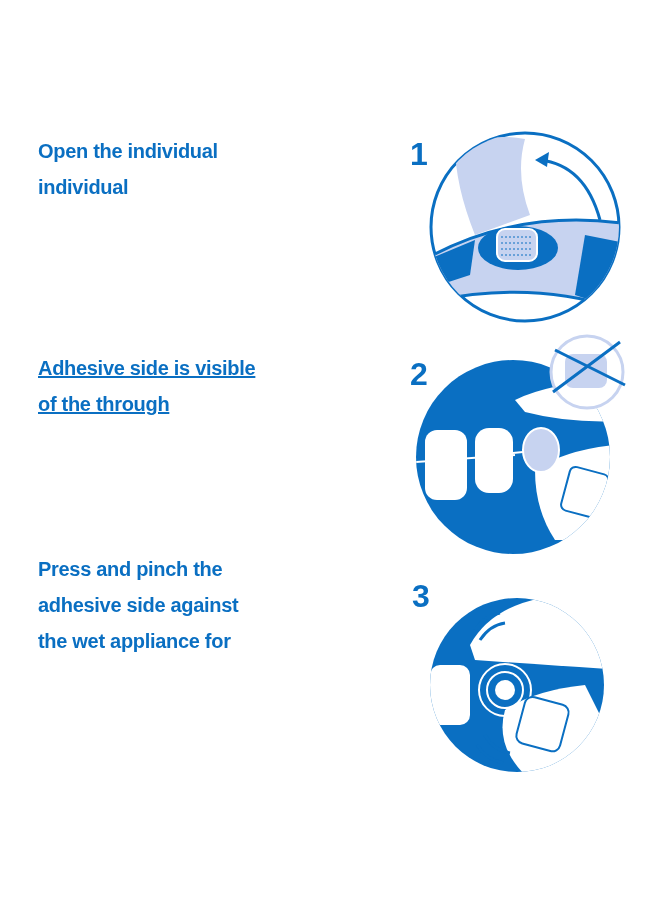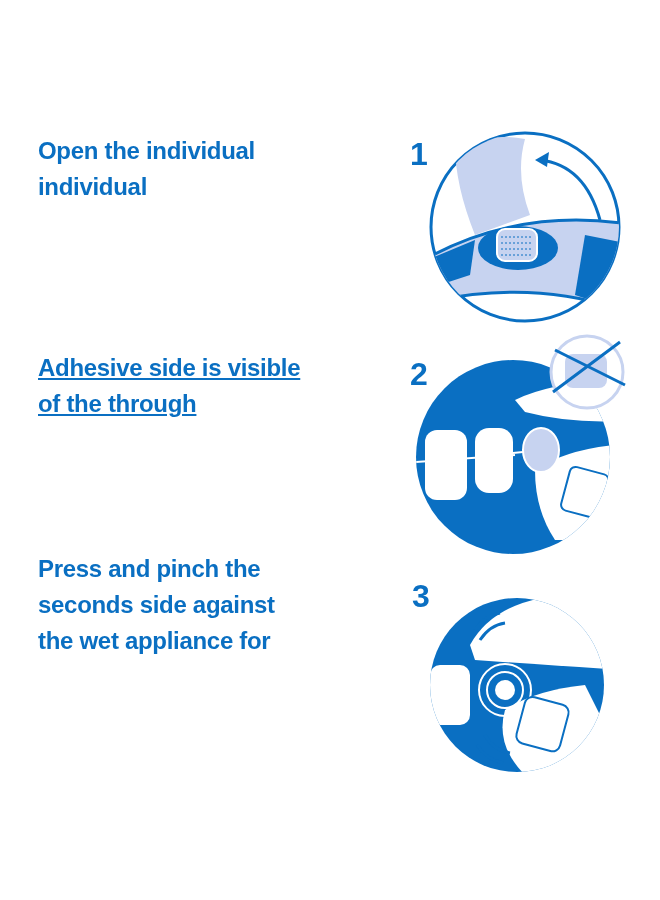--- a/index.html
+++ b/index.html
@@ -1,17 +1,17 @@
 <!DOCTYPE html>
 <html><head>
 <meta charset="utf-8">
 <style>
   html, body { margin:0; padding:0; background:#ffffff; }
   body { width:660px; height:900px; position:relative; overflow:hidden; font-family:"Liberation Sans", sans-serif; }
-  .step-text { position:absolute; left:38px; color:#0a6fc2; font-weight:bold; font-size:24px; line-height:36px; letter-spacing:-0.3px; }
+  .step-text { position:absolute; left:38px; color:#0a6fc2; font-weight:bold; font-size:20px; line-height:36px; letter-spacing:-0.3px; }
   .line { display:block; white-space:nowrap; }
   .num { position:absolute; color:#0a6fc2; font-weight:bold; font-size:32px; line-height:32px; }
   svg { position:absolute; }
 </style>
 </head>
 <body>
 
 <div class="step-text" style="top:133px;">
   <span class="line">Open the individual</span>
   <span class="line">individual</span>
@@ -62,21 +62,21 @@
   </g>
   <path d="M108 122 L88 124" stroke="#fff" stroke-width="2"></path>
   <path d="M86 124 L95 118 L95 130 Z" fill="#fff"></path>
   <circle cx="172" cy="42" r="36" fill="#fff" stroke="#c7d3f0" stroke-width="3"></circle>
   <rect x="150" y="24" width="42" height="34" rx="8" fill="#c7d3f0"></rect>
   <path d="M140 20 L210 55 M138 62 L205 12" stroke="#0a6fc2" stroke-width="3"></path>
 </svg>
 
 <div class="step-text" style="top:551px;">
   <span class="line">Press and pinch the</span>
-  <span class="line">seconds side against</span>
+  <span class="line">adhesive side against</span>
   <span class="line">the wet appliance for</span>
 </div>
 <div class="num" style="left:412px;top:580px;">3</div>
 
 <svg style="left:415px;top:585px;" width="210" height="190" viewBox="0 0 210 190">
   <defs>
       <clipPath id="c3">
         <circle cx="102" cy="100" r="87"></circle>
       </clipPath>
     </defs>

